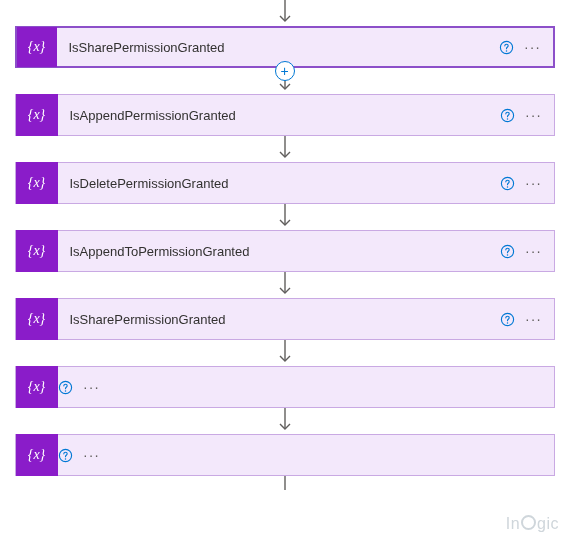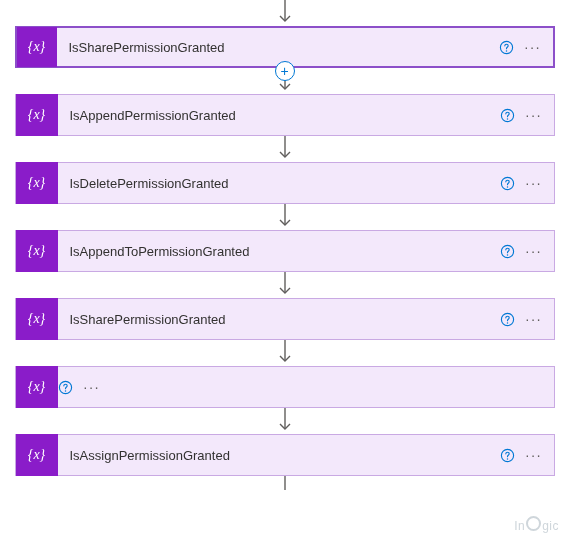--- a/index.html
+++ b/index.html
@@ -100,21 +100,21 @@
     justify-content: center;
     color: #0078d4;
     font-size: 14px;
     box-sizing: border-box;
     z-index: 5;
   }
   .watermark {
     position: absolute;
     right: 10px;
     bottom: 2px;
-    font-size: 12px;
+    font-size: 16px;
     font-weight: 300;
     color: #cfd6db;
     letter-spacing: 0.5px;
   }
   .watermark .o {
     display: inline-flex;
     width: 11px;
     height: 11px;
     border-radius: 50%;
     border: 2px solid #cfd6db;
@@ -248,21 +248,20 @@
     <div class="arrow">
       <svg width="14" height="26" viewBox="0 0 14 26">
         <line x1="7" y1="0" x2="7" y2="20" stroke="#605e5c" stroke-width="1.4"></line>
         <polyline points="2,16 7,21 12,16" fill="none" stroke="#605e5c" stroke-width="1.4"></polyline>
       </svg>
     </div>
     <div class="step">
       <div class="icon-block">
         <span class="var-glyph">{x}</span>
       </div>
-      <div class="label">IsAssignPermissionGranted</div>
       <div class="help-icon">
         <svg width="15" height="15" viewBox="0 0 16 16">
           <circle cx="8" cy="8" r="6.5" fill="none" stroke="#0078d4" stroke-width="1.2"></circle>
           <path d="M6.2 6.2c0-1 .8-1.7 1.8-1.7s1.8.7 1.8 1.6c0 .7-.4 1.1-1 1.6-.5.4-.8.7-.8 1.3v.3" fill="none" stroke="#0078d4" stroke-width="1.2" stroke-linecap="round"></path>
           <circle cx="8" cy="11.6" r="0.8" fill="#0078d4"></circle>
         </svg>
       </div>
       <div class="more-icon">···</div>
     </div>
     <div class="arrow" style="height: 14px;">

